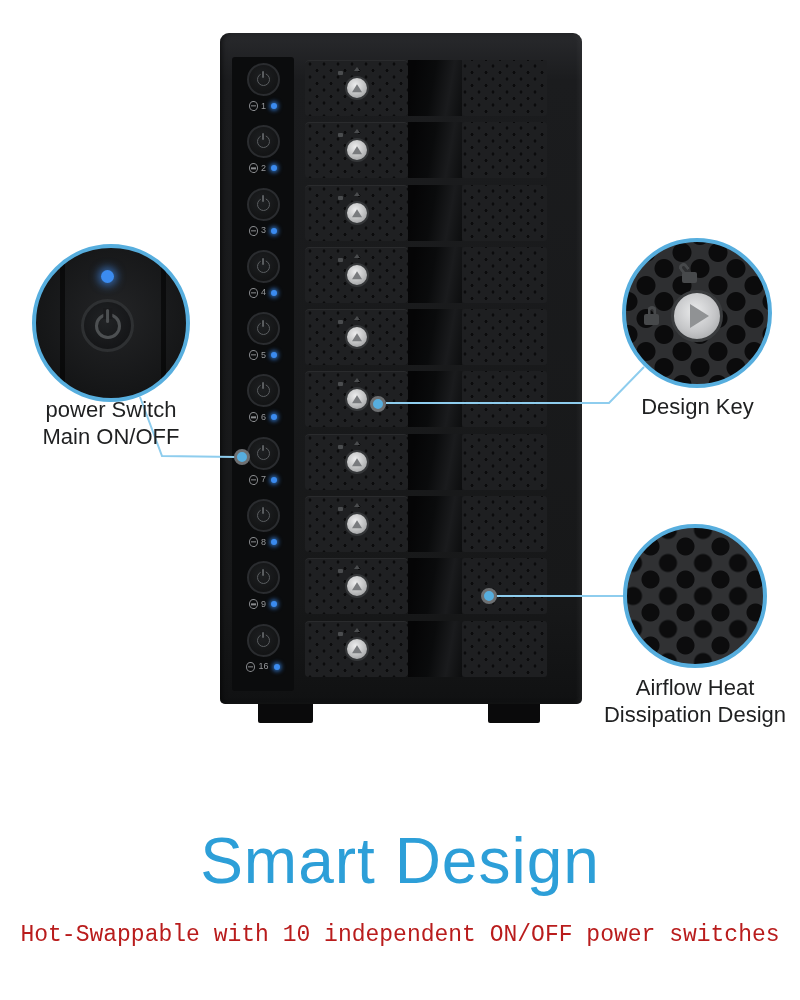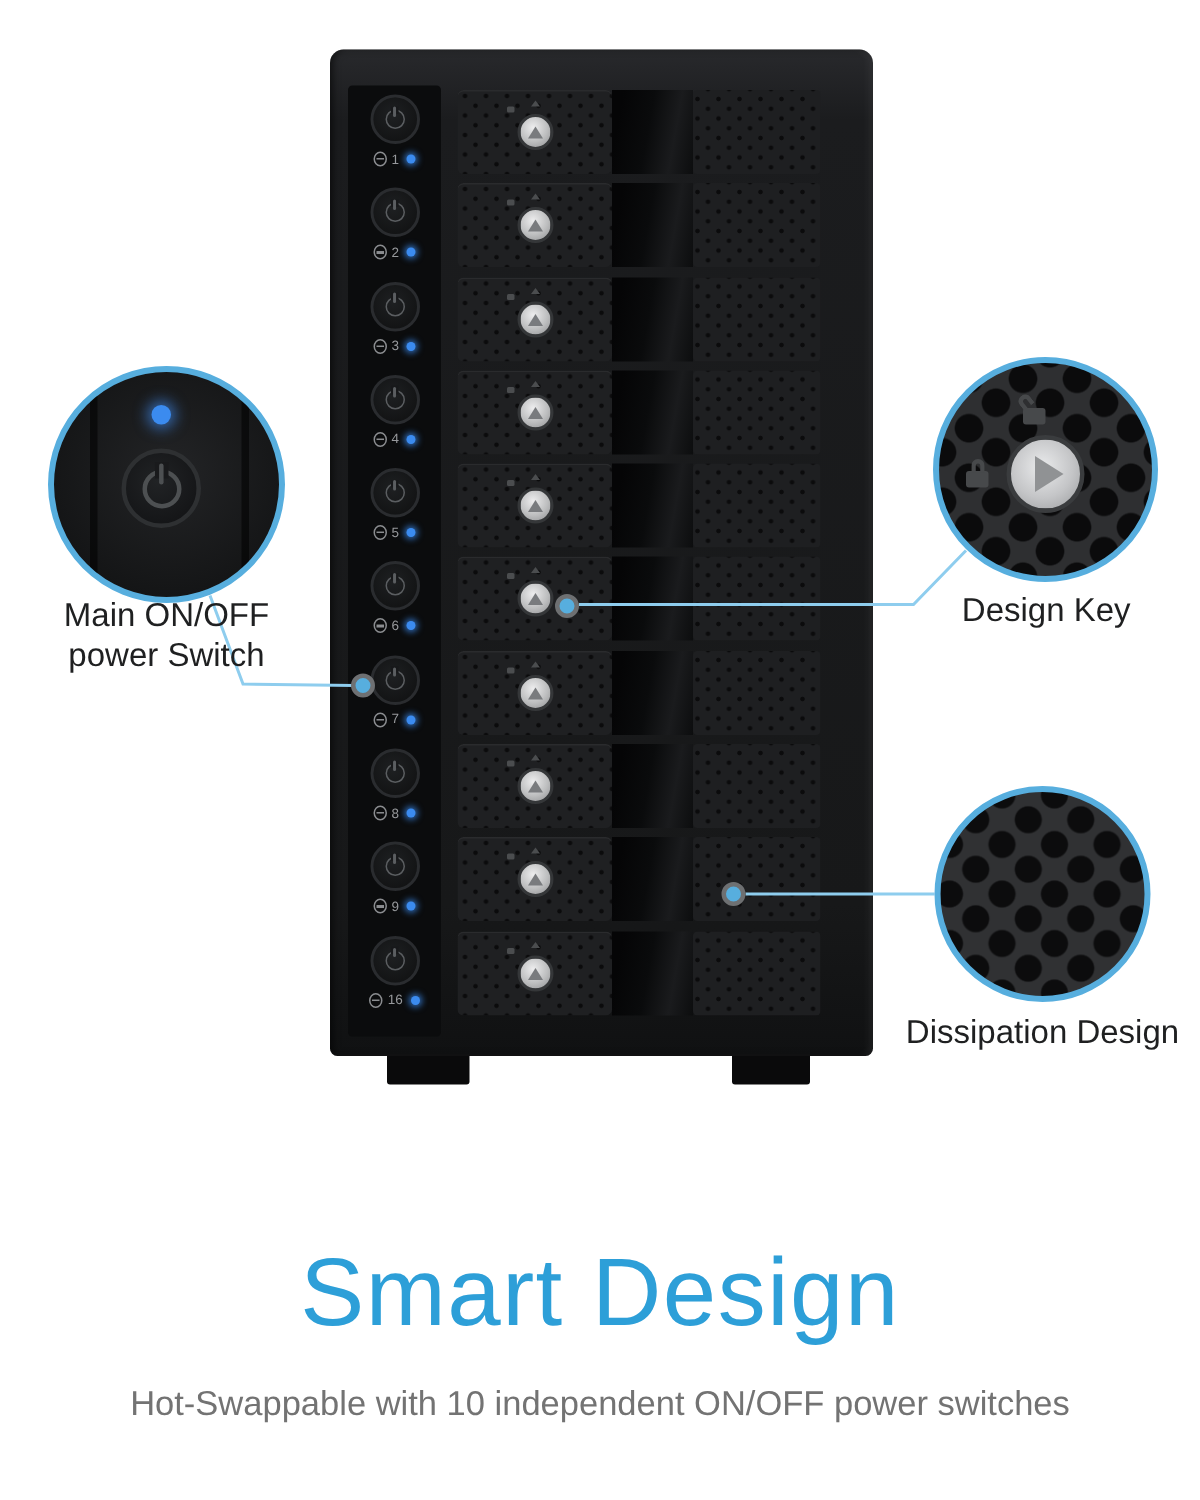--- a/index.html
+++ b/index.html
@@ -104,21 +104,21 @@
       background-size:35px 33px,35px 33px;background-position:6px 2px,23.5px 18.5px;}
 
   
   .lbl{position:absolute;font-size:22px;color:#1f2021;text-align:center;line-height:27px;z-index:6;}
   .lbl-power{left:8px;top:396px;width:206px;}
   .lbl-lock{left:600px;top:393px;width:195px;}
   .lbl-air{left:595px;top:674px;width:200px;}
   .title{position:absolute;left:0;top:826px;width:800px;text-align:center;z-index:6;
          font-size:64px;line-height:1.1;color:var(--title,#2d9fd8);letter-spacing:1px;}
   .subtitle{position:absolute;left:0;top:922px;width:800px;text-align:center;z-index:6;
-         font-size:23px;color:#737373;}
+         font-size:23px;color:#b91c1c;font-family:Liberation Mono, monospace;}
 </style>
 </head>
 <body>
 
 <div class="canvas">
 
   <div class="tower">
     <div class="power-panel">
 
         <div class="bay">
@@ -341,32 +341,33 @@
 
   <div class="co co-power">
     <div class="seam seam-a"></div>
     <div class="seam seam-b"></div>
     <div class="led-big"></div>
     <div class="btn-big">
       <span class="pwr pwr-l"></span>
     </div>
   </div>
   <div class="lbl lbl-power">
+    <div>power Switch</div>
     <div>Main ON/OFF</div>
-    <div>power Switch</div>
   </div>
 
   <div class="co co-lock">
     <div class="padlock pl-open"></div>
     <div class="padlock pl-locked"></div>
     <div class="knob-zoom"></div>
   </div>
   <div class="lbl lbl-lock">Design Key</div>
 
   <div class="co co-air"></div>
   <div class="lbl lbl-air">
+    <div>Airflow Heat</div>
     <div>Dissipation Design</div>
   </div>
 
   <div class="title">Smart Design</div>
   <div class="subtitle">Hot-Swappable with 10 independent ON/OFF power switches</div>
 
 </div>
 
 </body></html>

